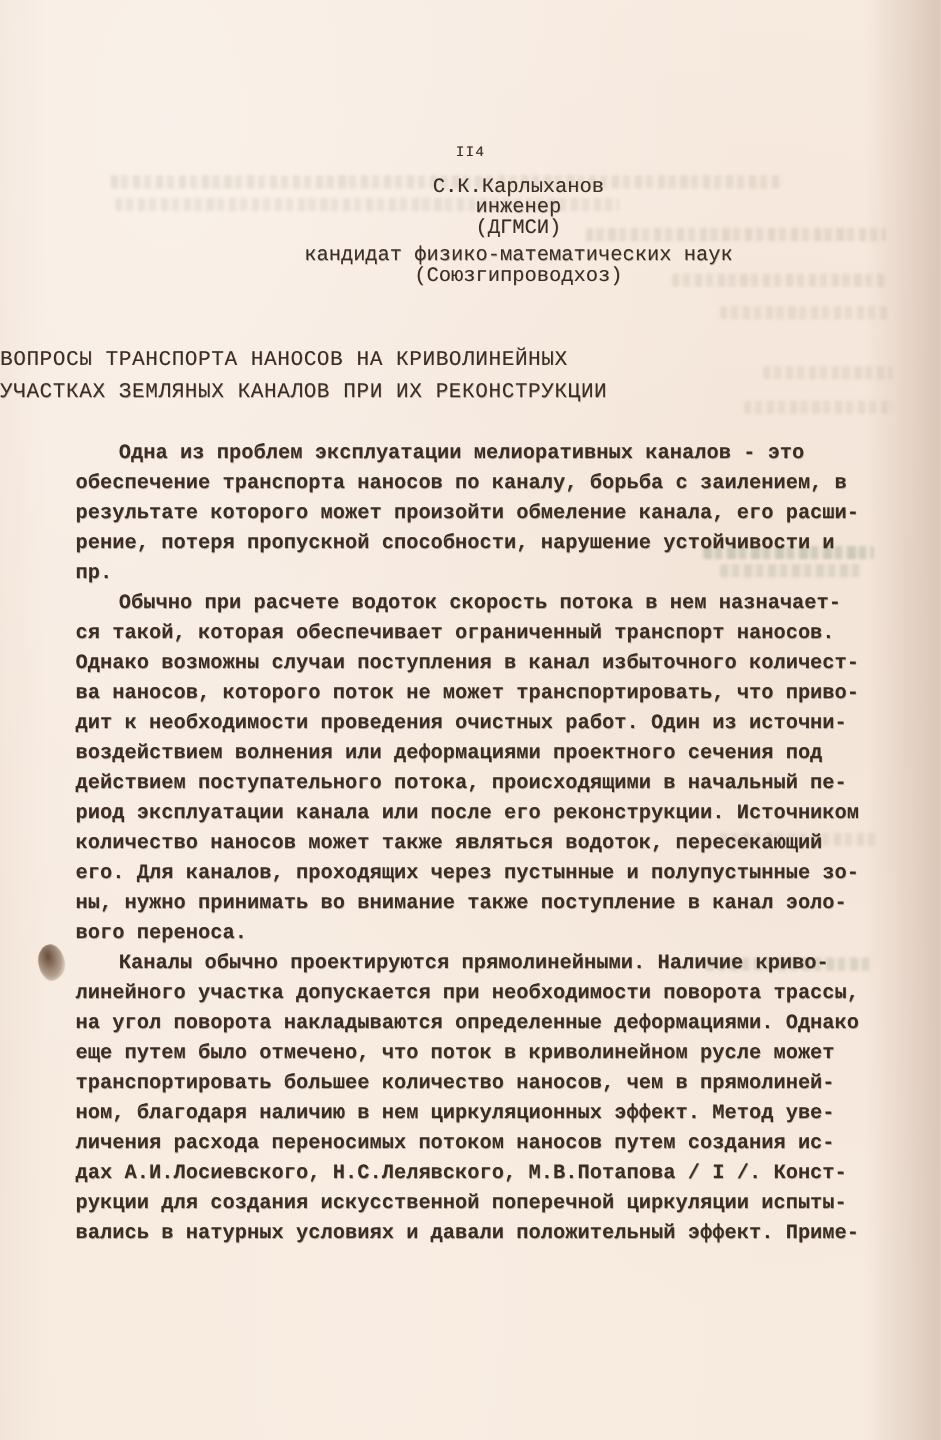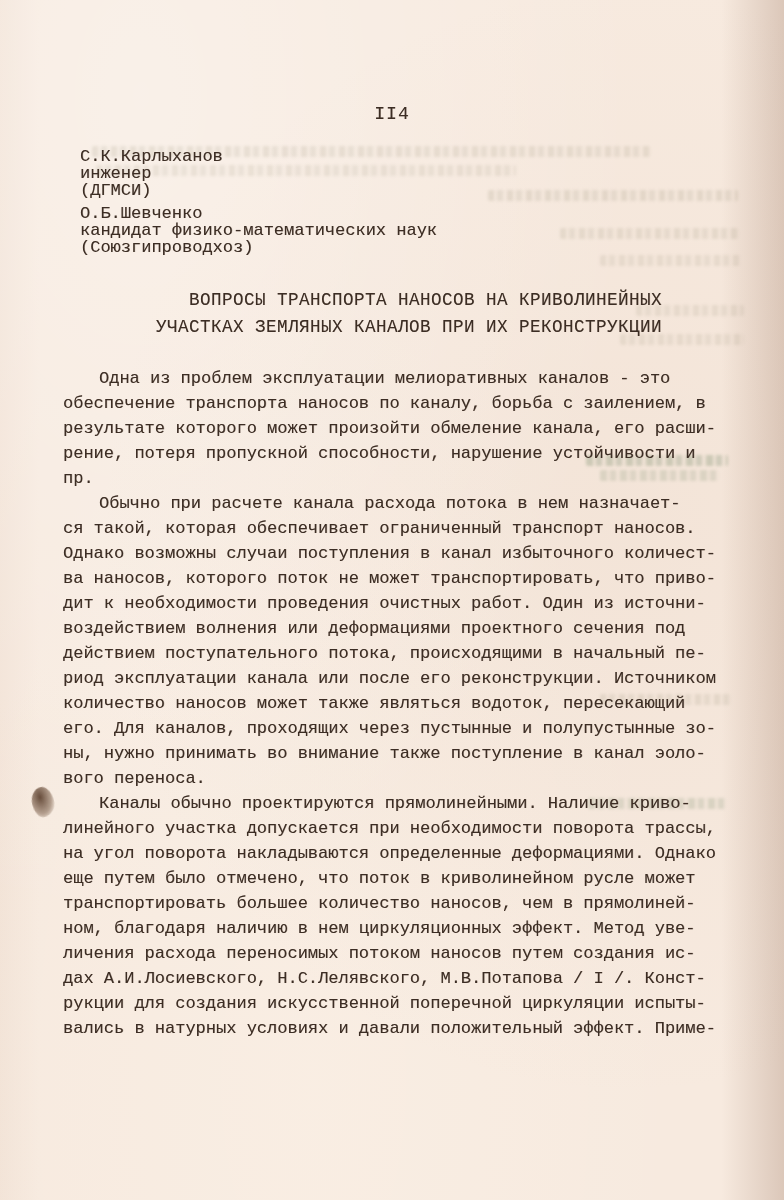--- a/index.html
+++ b/index.html
@@ -12,38 +12,38 @@
     color:#3c2d24;
     background:
       radial-gradient(ellipse at 18% 8%, rgba(255,255,255,0.30), transparent 55%),
       radial-gradient(ellipse at 80% 45%, rgba(210,175,150,0.10), transparent 60%),
       radial-gradient(ellipse at 40% 90%, rgba(255,248,238,0.25), transparent 55%),
       linear-gradient(90deg, rgba(215,185,165,0.14), transparent 5%, transparent 92%, rgba(140,100,78,0.26)),
       #f7eadf;
   }
   .txt { text-shadow:0.4px 0.3px 0 rgba(58,40,26,0.35); }
   .pageno {
-    position:absolute; top:104px; left:0; width:784px;
-    text-align:center; font-size:18px; letter-spacing:1px;
+    position:absolute; top:120px; left:0; width:784px;
+    text-align:center; font-size:12px; letter-spacing:1px;
   }
   .byline {
     position:absolute; left:80px; width:704px;
-    text-align:left; font-size:17px; line-height:17px;
+    text-align:center; font-size:17px; line-height:17px;
   }
   .byline.g1 { top:148px; }
   .byline.g2 { top:205px; }
   .title {
     position:absolute; top:287px; left:0; width:652px;
-    text-align:right; font-size:17.5px; line-height:27px; letter-spacing:0.5px;padding-left:10px;
+    text-align:left; font-size:17.5px; line-height:27px; letter-spacing:0.5px;
   }
   .body-text {
     position:absolute; top:366px; left:63px; width:668px;
     font-size:17px; line-height:25px;
   }
-  .par { margin:0; padding:0; }
+  .par { margin:0; padding:0;font-weight:bold; }
   .ln { white-space:pre; height:25px; }
   .ln.first { padding-left:36px; }
   
   .blot {
     position:absolute; left:32px; top:787px; width:22px; height:30px;
     background:
       radial-gradient(ellipse at 42% 32%, rgba(88,60,42,0.90), rgba(112,82,60,0.50) 58%, rgba(120,92,70,0.18) 76%, transparent 88%);
     border-radius:55% 45% 62% 38% / 50% 55% 45% 50%;
     transform:rotate(-14deg);
     filter:blur(0.6px);
@@ -81,40 +81,39 @@
 
   <div class="pageno txt">II4</div>
 
   <div class="byline g1 txt">
     <div>С.К.Карлыханов</div>
     <div>инженер</div>
     <div>(ДГМСИ)</div>
   </div>
 
   <div class="byline g2 txt">
-    <div>О.Б.Шевченко</div>
     <div>кандидат физико-математических наук</div>
     <div>(Союзгипроводхоз)</div>
   </div>
 
   <div class="title txt">
     <div>ВОПРОСЫ ТРАНСПОРТА НАНОСОВ НА КРИВОЛИНЕЙНЫХ</div>
     <div>УЧАСТКАХ ЗЕМЛЯНЫХ КАНАЛОВ ПРИ ИХ РЕКОНСТРУКЦИИ</div>
   </div>
 
   <div class="body-text txt">
     <div class="par">
       <div class="ln first">Одна из проблем эксплуатации мелиоративных каналов - это</div>
       <div class="ln">обеспечение транспорта наносов по каналу, борьба с заилением, в</div>
       <div class="ln">результате которого может произойти обмеление канала, его расши-</div>
       <div class="ln">рение, потеря пропускной способности, нарушение устойчивости и</div>
       <div class="ln">пр.</div>
     </div>
     <div class="par">
-      <div class="ln first">Обычно при расчете канала расхода потока в нем назначает-</div>
+      <div class="ln first">Обычно при расчете водоток скорость потока в нем назначает-</div>
       <div class="ln">ся такой, которая обеспечивает ограниченный транспорт наносов.</div>
       <div class="ln">Однако возможны случаи поступления в канал избыточного количест-</div>
       <div class="ln">ва наносов, которого поток не может транспортировать, что приво-</div>
       <div class="ln">дит к необходимости проведения очистных работ. Один из источни-</div>
       <div class="ln">воздействием волнения или деформациями проектного сечения под</div>
       <div class="ln">действием поступательного потока, происходящими в начальный пе-</div>
       <div class="ln">риод эксплуатации канала или после его реконструкции. Источником</div>
       <div class="ln">количество наносов может также являться водоток, пересекающий</div>
       <div class="ln">его. Для каналов, проходящих через пустынные и полупустынные зо-</div>
       <div class="ln">ны, нужно принимать во внимание также поступление в канал эоло-</div>

